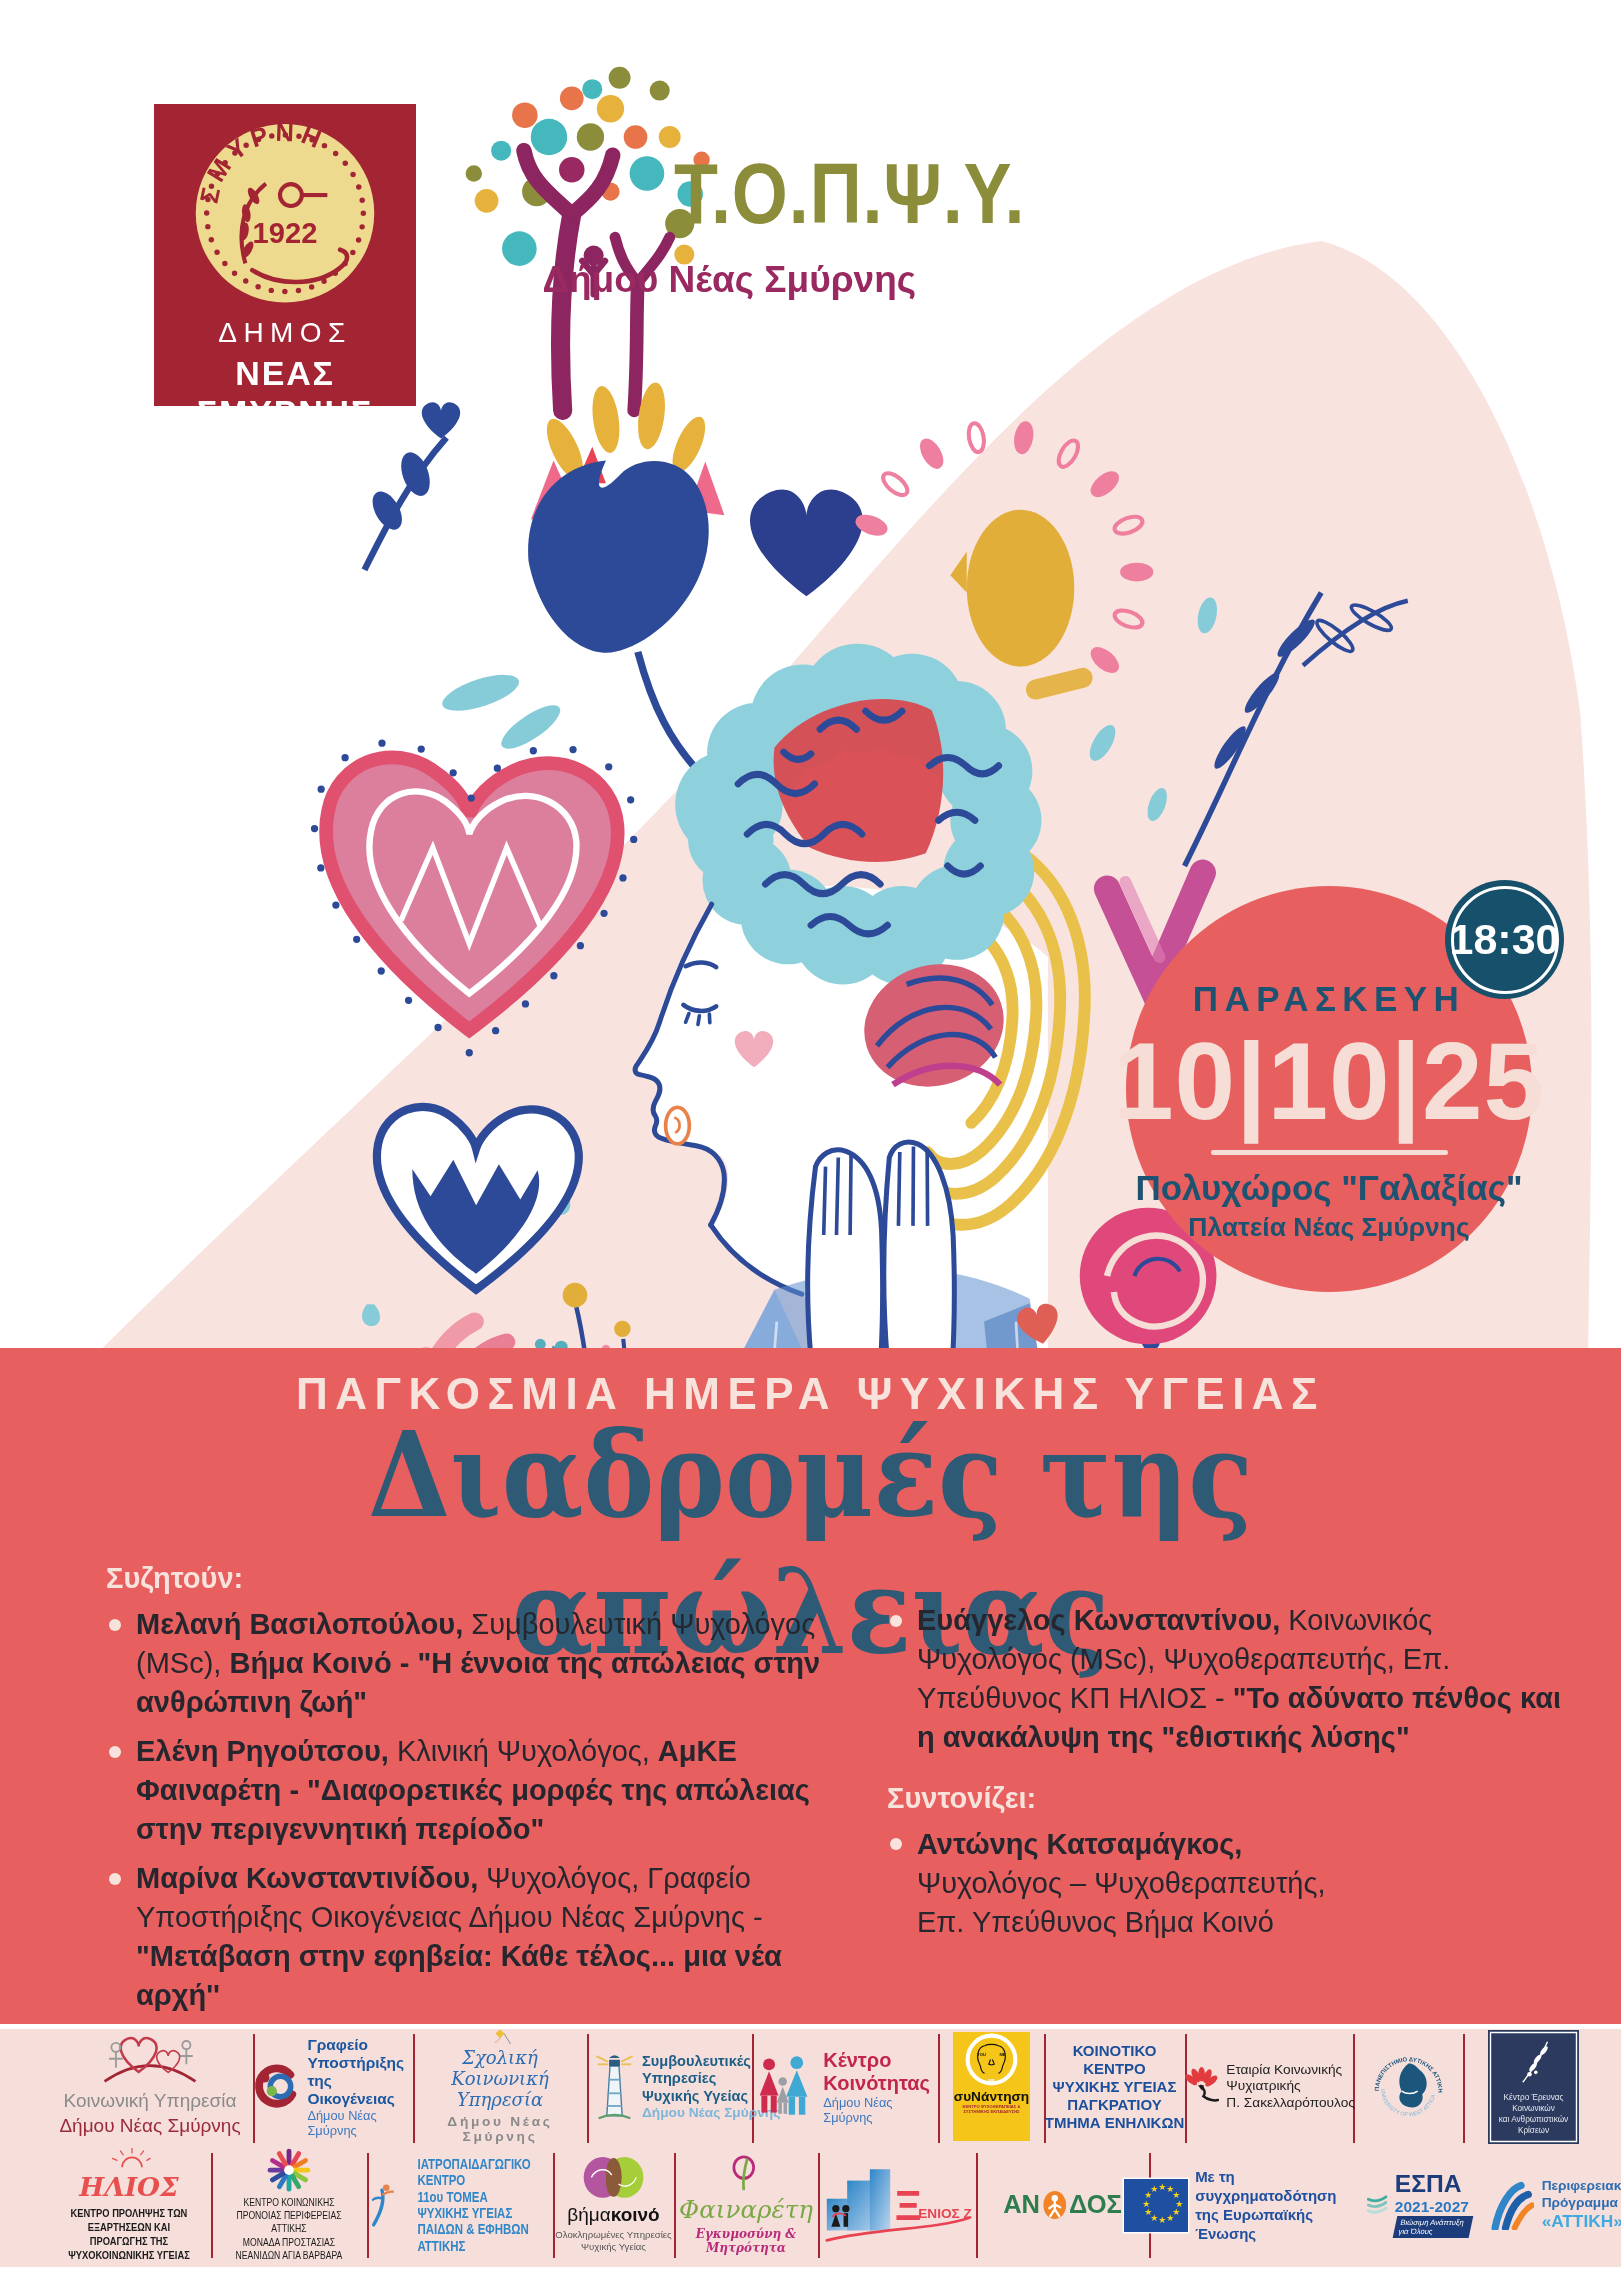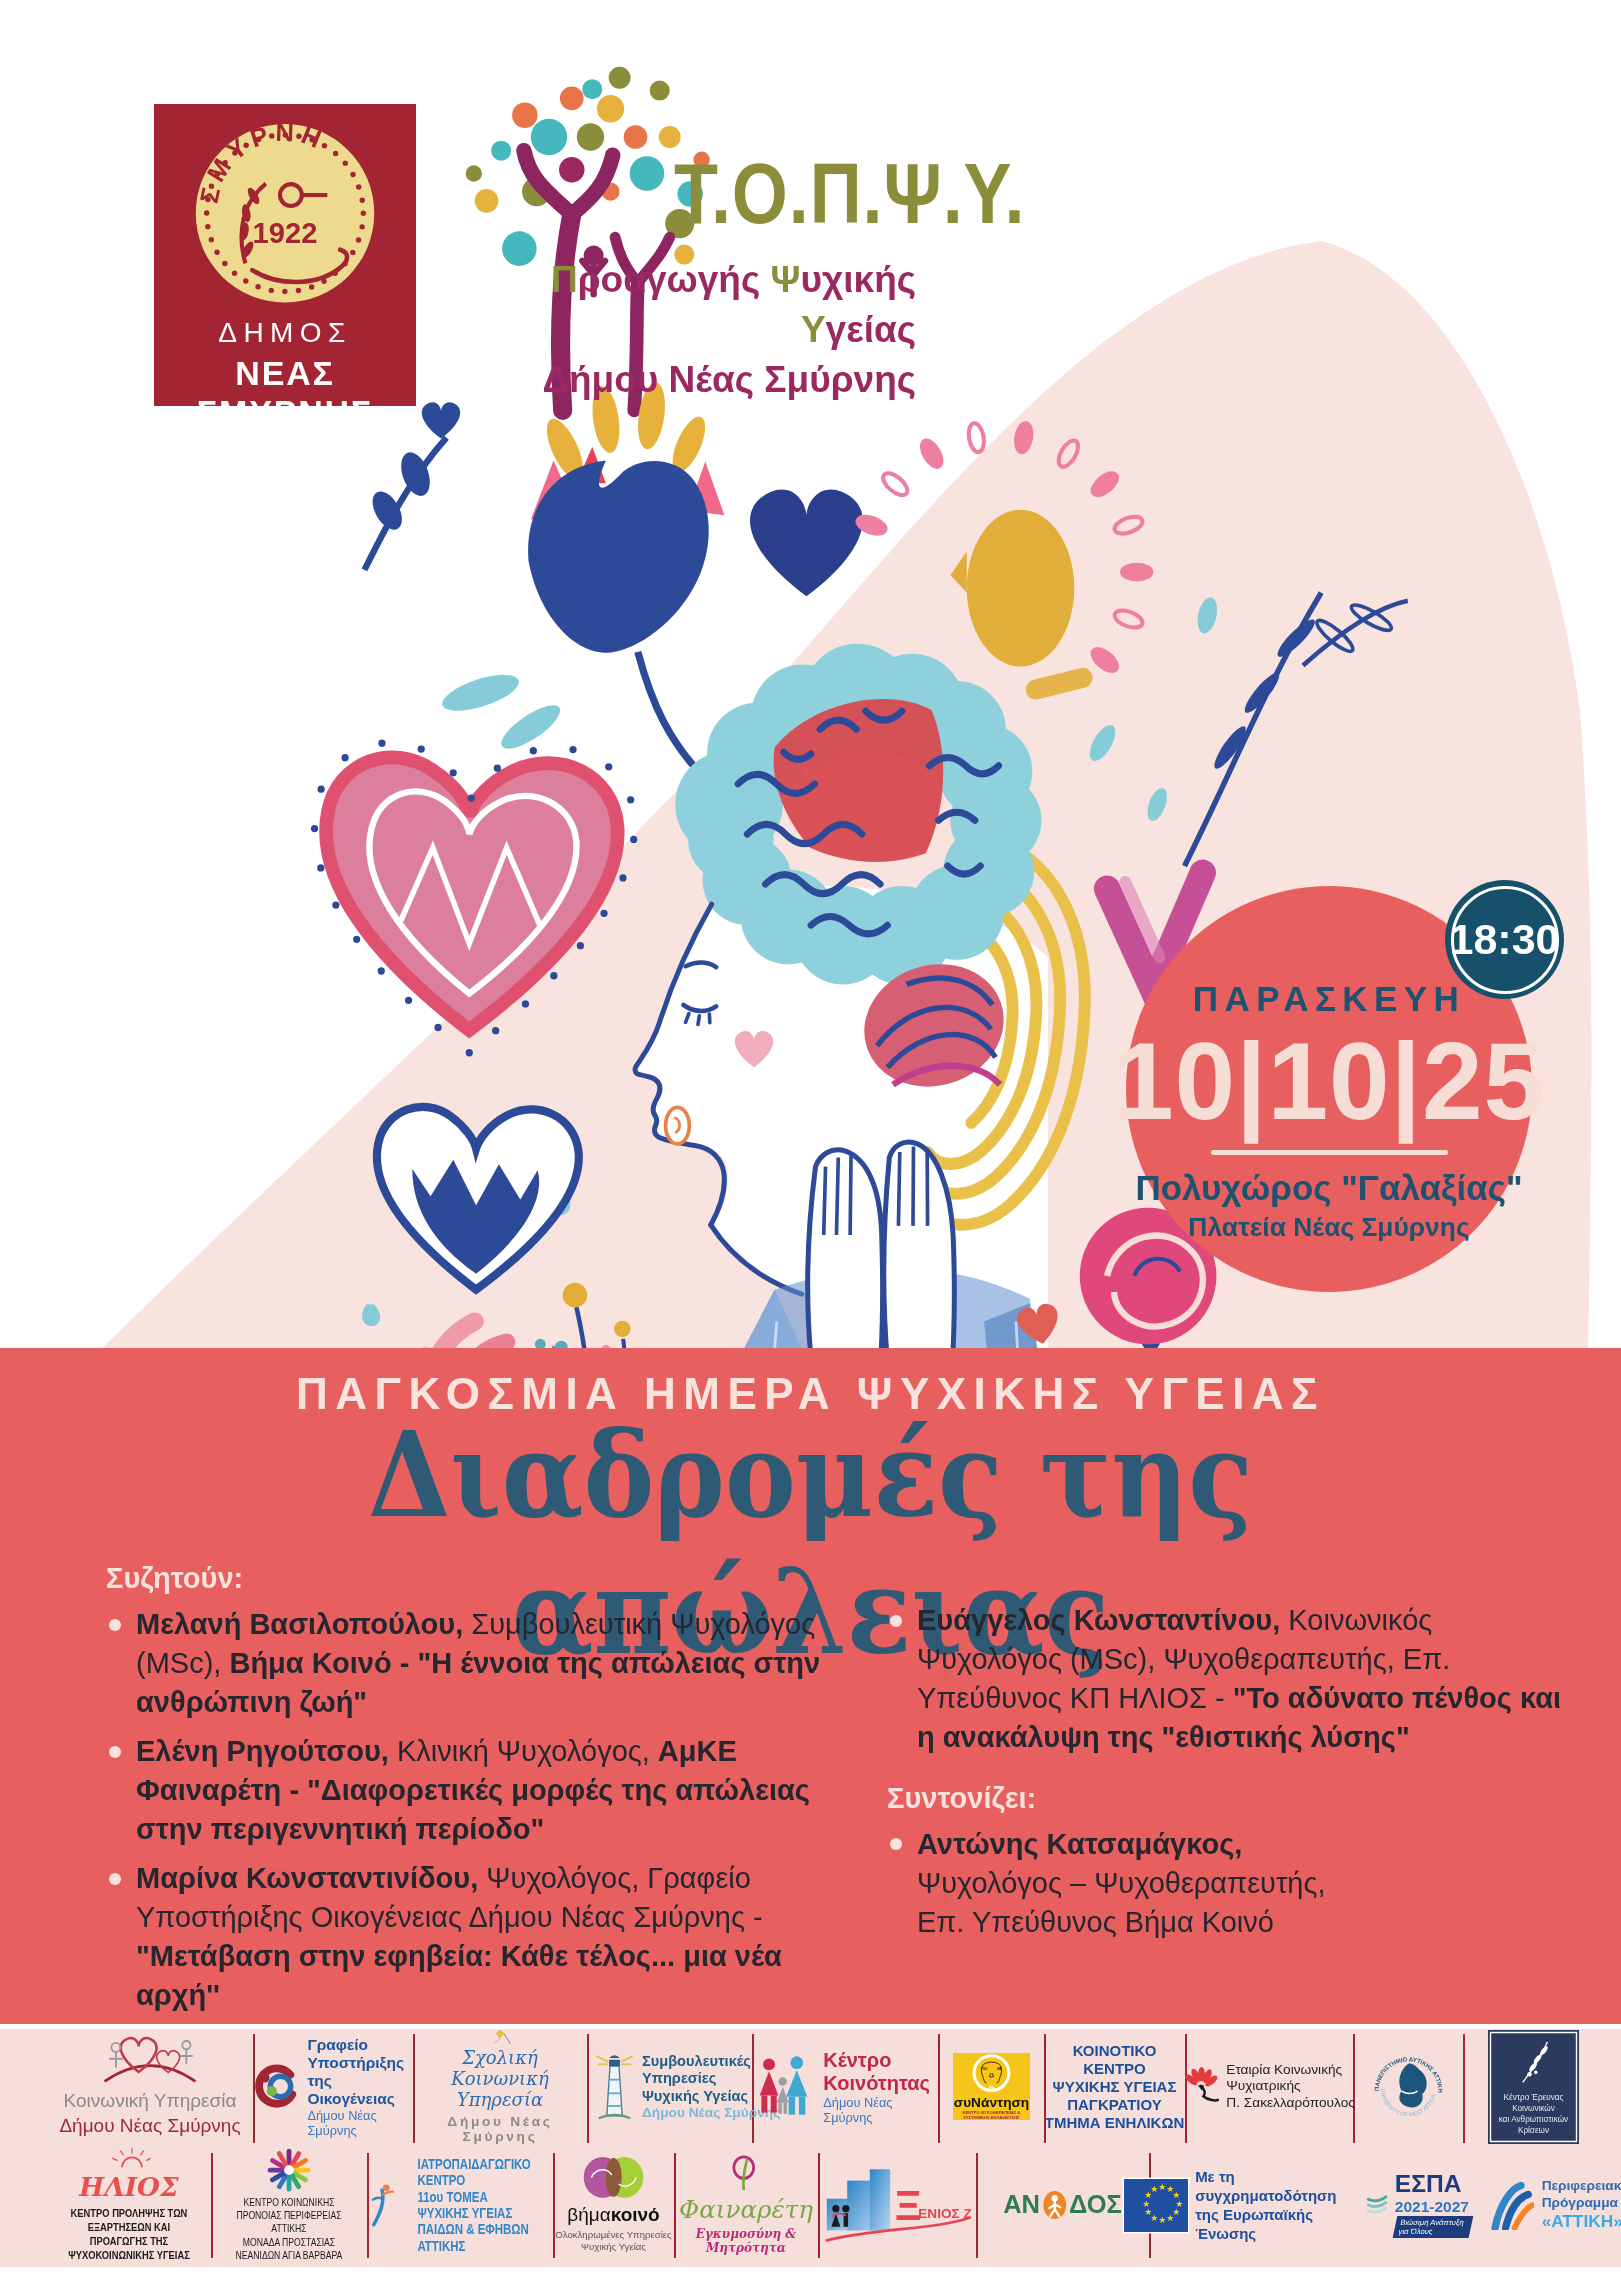--- a/index.html
+++ b/index.html
@@ -67,21 +67,21 @@
   .f-dred{color:#9a2b3b;font-size:19px;}
   .f-blueb{color:#1b57a0;font-weight:700;font-size:15.5px;line-height:18px;}
   .f-blue{color:#3b78c2;font-size:12.8px;}
   .f-script{color:#2b6cb3;font-family:"DejaVu Serif",serif;font-style:italic;font-size:18px;}
   .f-grayls{color:#8a8a8a;font-weight:700;font-size:13.7px;letter-spacing:2.7px;}
   .f-navy{color:#1d5e86;font-weight:700;font-size:14.6px;line-height:17.3px;}
   .f-lblue{color:#7db6d9;font-weight:700;font-size:13.7px;}
   .f-kred{color:#c2274b;font-weight:800;font-size:20px;line-height:23px;}
   .f-dark{color:#222;font-size:13.7px;line-height:16.4px;}
   .f-bblue{color:#1b4f9c;font-weight:800;font-size:15px;line-height:18px;}
-  .syn-box{width:77px;height:67px;background:#f6c51a;display:flex;flex-direction:column;align-items:center;justify-content:flex-start;}
+  .syn-box{width:77px;height:109px;background:#f6c51a;display:flex;flex-direction:column;align-items:center;justify-content:flex-start;}
   .syn-title{color:#111;font-weight:700;font-size:13.7px;margin-top:1.8px;}
   .syn-sub{color:#a32433;font-weight:700;font-size:4.1px;width:73px;}
   .navy-box{width:91px;height:114px;background:#2b3a5e;box-shadow:inset 0 0 0 1.8px #2b3a5e, inset 0 0 0 3.2px #ffffff;
             display:flex;flex-direction:column;align-items:center;justify-content:center;gap:4.6px;}
   .navy-box .txt{color:#e8e8f0;font-size:8.2px;line-height:11px;}
   .helios{color:#e8504f;font-weight:700;font-size:26.4px;font-family:"DejaVu Serif",serif;font-style:italic;}
   .cond{transform:scaleX(0.82);transform-origin:center;}
   .f-tiny{color:#1a1a1a;font-weight:700;font-size:11.4px;line-height:14px;}
   .f-tiny2{color:#1a1a1a;font-size:10.5px;line-height:13.2px;}
   .f-itro{color:#2f86c8;font-weight:800;font-size:14px;line-height:16.4px;text-align:left;}
@@ -400,21 +400,20 @@
       <path d="M324,200 L380,200" stroke="#a32433" stroke-width="9"></path>
       <text x="287" y="305" text-anchor="middle" font-size="64" font-weight="bold" fill="#a32433">1922</text>
       <path d="M215,365 C270,400 355,400 405,362 C430,344 428,326 408,320" stroke="#a32433" stroke-width="10" fill="none" stroke-linecap="round"></path>
     </svg>
     <div class="line1">ΔΗΜΟΣ</div>
     <div class="line2">ΝΕΑΣ ΣΜΥΡΝΗΣ</div>
   </div>
 
   <div class="abs topsy-acronym">Τ.Ο.Π.Ψ.Υ.</div>
   <div class="abs topsy-sub">
-    <div><span class="lead">Π</span><span>ροαγωγής </span><span class="lead">Ψ</span><span>υχικής </span><span class="lead">Υ</span><span>γείας</span></div>
     <div>Δήμου Νέας Σμύρνης</div>
   </div>
 
   <div class="abs circle">
     <div class="day">ΠΑΡΑΣΚΕΥΗ</div>
     <div class="date">10|10|25</div>
     <div class="rule"></div>
     <div class="venue">Πολυχώρος "Γαλαξίας"</div>
     <div class="loc">Πλατεία Νέας Σμύρνης</div>
   </div>

